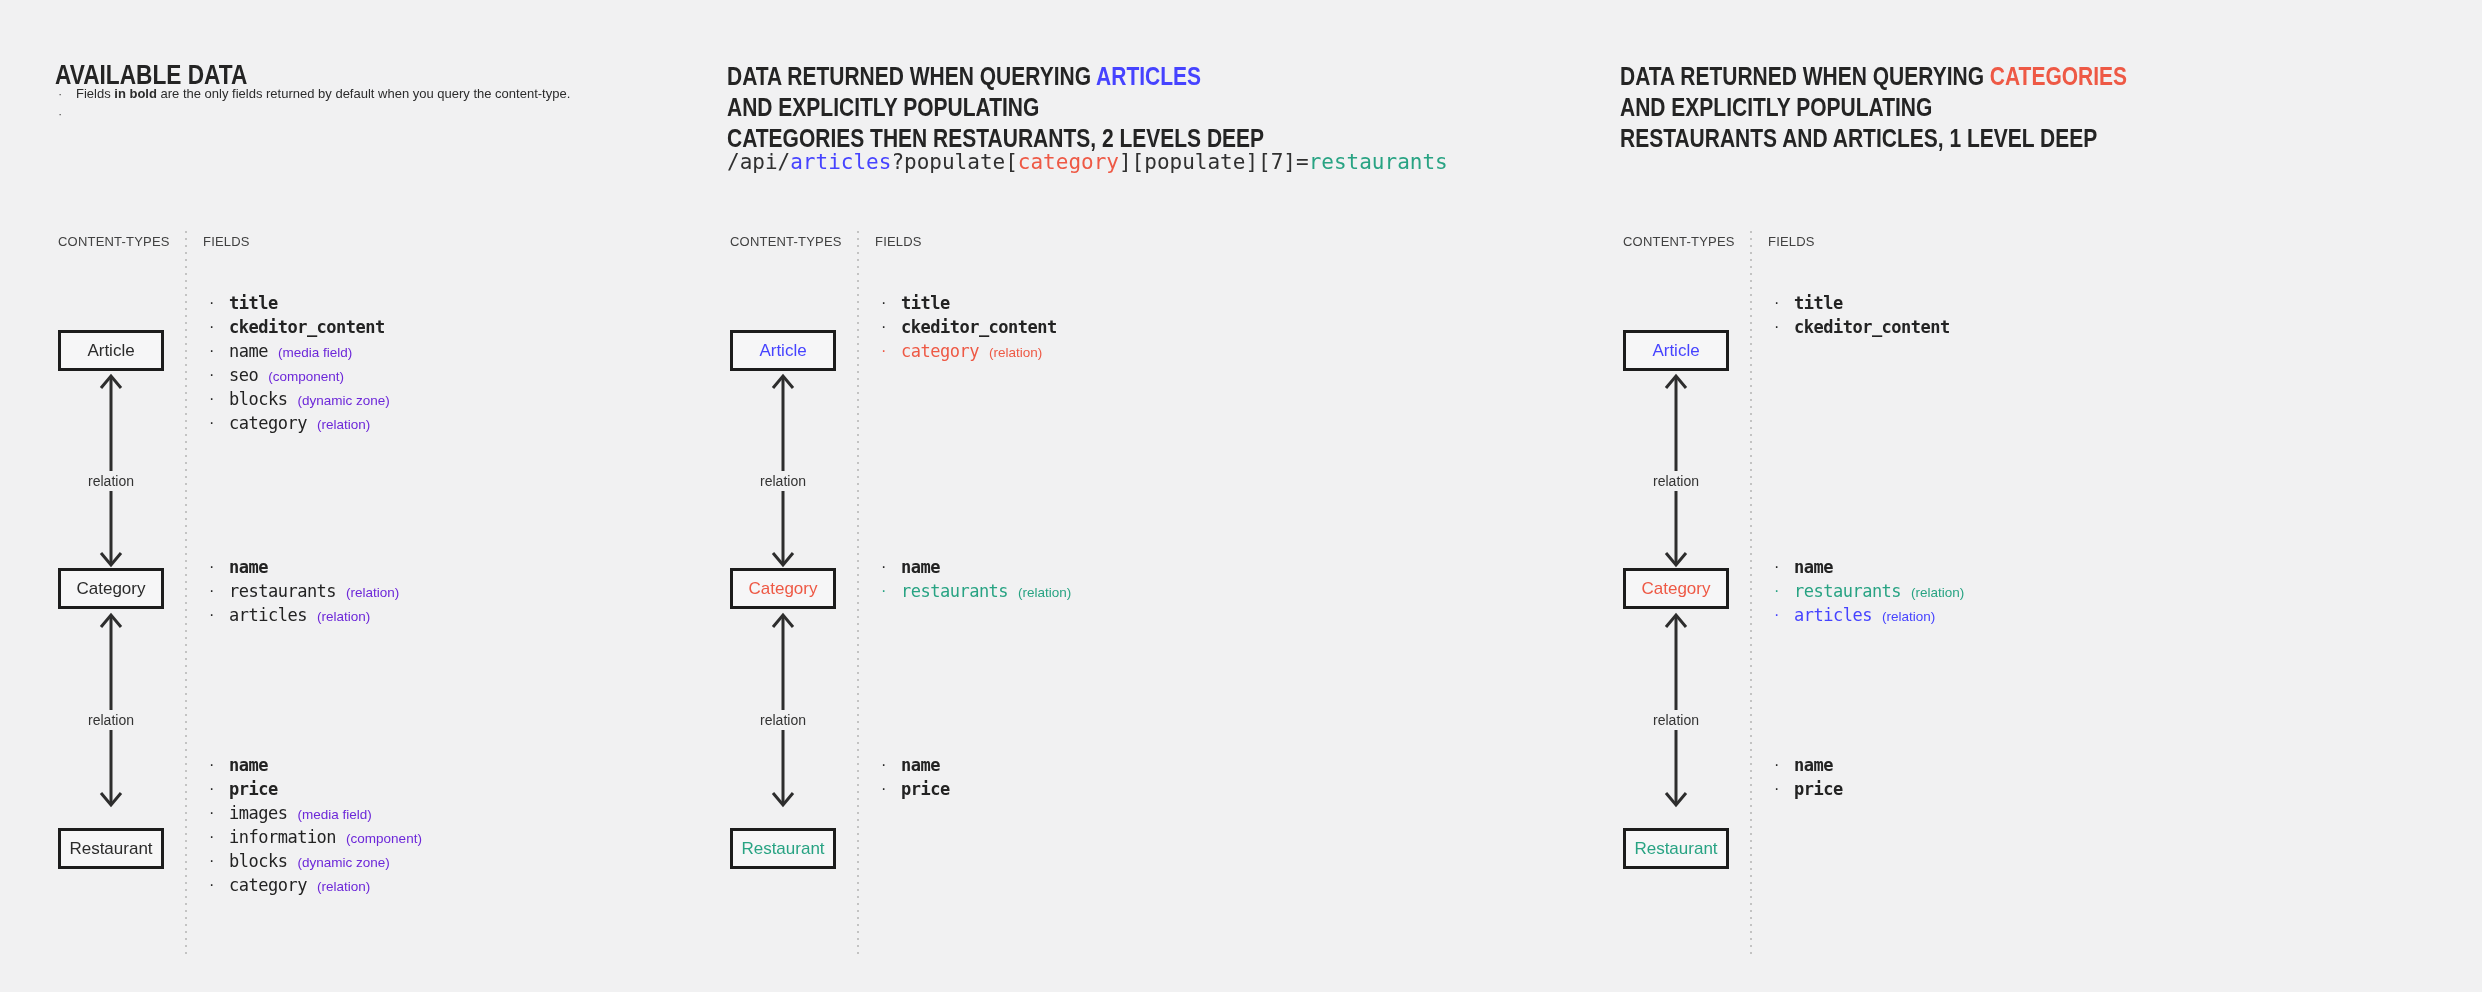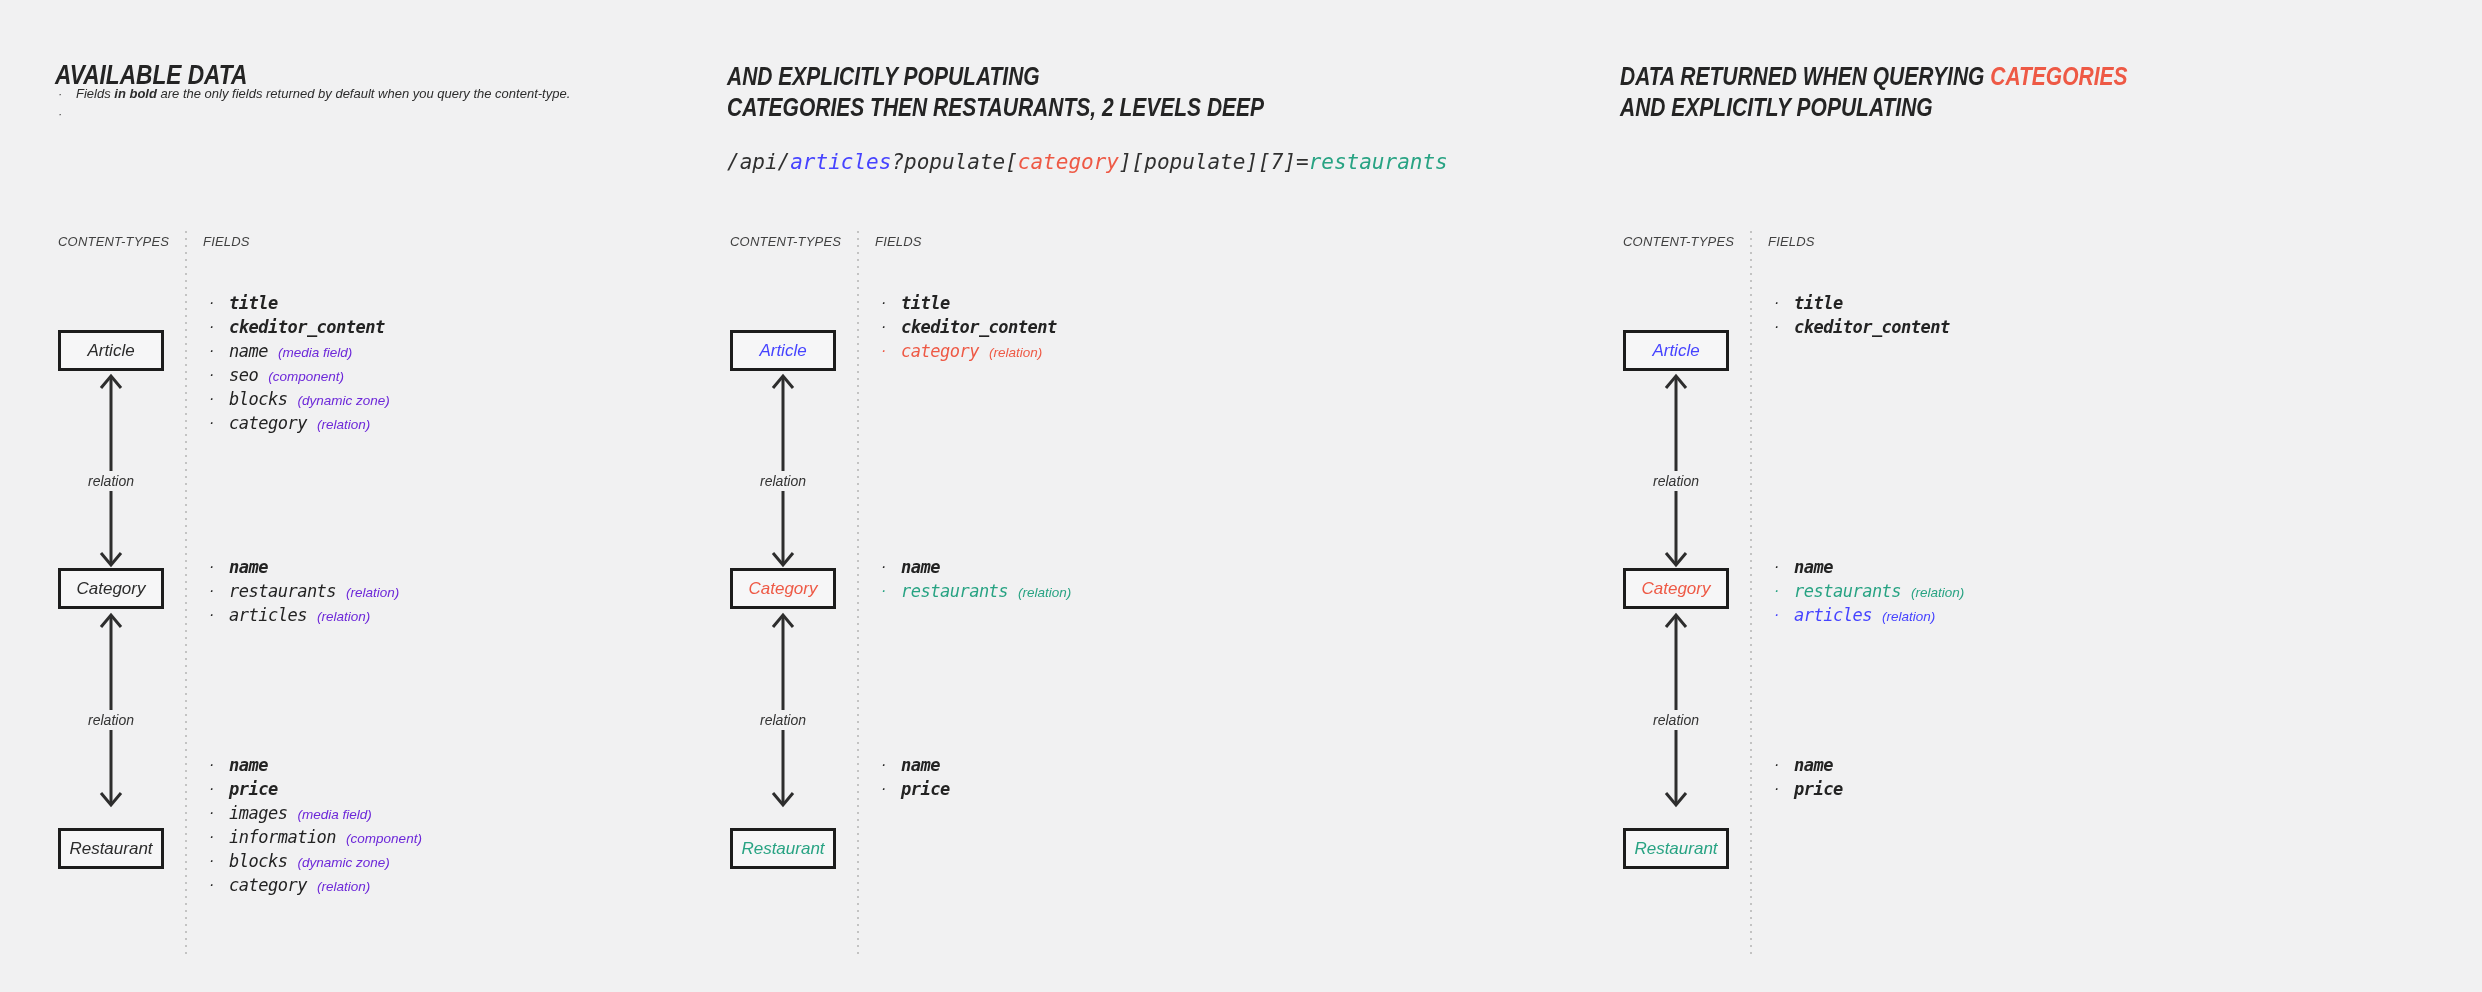--- a/index.html
+++ b/index.html
@@ -2,21 +2,21 @@
 <html><head>
 <meta charset="utf-8">
 <style>
   html,body{margin:0;padding:0;}
   body{
     width:2482px;height:992px;position:relative;overflow:hidden;
     background:var(--bg,#f1f1f2);
     font-family:"Liberation Sans", sans-serif;
     color:#262626;
   }
-  .panel{position:absolute;top:0;height:888px;font-style:italic;}
+  .panel{position:absolute;top:0;height:888px;}
   #panel-1{left:55px;width:640px;}
   #panel-2{left:727px;width:860px;}
   #panel-3{left:1620px;width:850px;}
 
   
   .ptitle{position:absolute;left:0;font-weight:bold;color:#242424;}
   .ptitle .cond{display:inline-block;transform:scaleX(0.84);transform-origin:0 100%;white-space:nowrap;}
   #panel-1 .ptitle{top:42px;font-size:27px;line-height:30px;}
   .ptitle.multi{top:44px;font-size:25px;line-height:31px;}
   .hline{height:31px;white-space:nowrap;}
@@ -144,20 +144,21 @@
       <div class="fitem"><span class="fb">·</span><span class="fn bold">price</span></div>
       <div class="fitem"><span class="fb">·</span><span class="fn">images</span><span class="ft">(media field)</span></div>
       <div class="fitem"><span class="fb">·</span><span class="fn">information</span><span class="ft">(component)</span></div>
       <div class="fitem"><span class="fb">·</span><span class="fn">blocks</span><span class="ft">(dynamic zone)</span></div>
       <div class="fitem"><span class="fb">·</span><span class="fn">category</span><span class="ft">(relation)</span></div>
     </div>
 </section>
 
 <section class="panel" id="panel-2">
   <h1 class="ptitle multi">
+    <div class="hline"><span class="cond"><span>DATA RETURNED WHEN QUERYING </span><span style="color: var(--blue);">ARTICLES</span></span></div>
     <div class="hline"><span class="cond"><span>AND EXPLICITLY POPULATING</span></span></div>
     <div class="hline"><span class="cond"><span>CATEGORIES THEN RESTAURANTS, 2 LEVELS DEEP</span></span></div>
   </h1>
   <div class="apicode"><span>/api/</span><span style="color: var(--blue);">articles</span><span>?populate[</span><span style="color: var(--red);">category</span><span>][populate][7]=</span><span style="color: var(--green);">restaurants</span></div>
 
   <div class="ct-label">CONTENT-TYPES</div>
   <div class="f-label">FIELDS</div>
   <div class="dots"></div>
 
   <div class="ctbox top">
@@ -199,20 +200,21 @@
   <div class="fgroup g3">
       <div class="fitem"><span class="fb">·</span><span class="fn bold">name</span></div>
       <div class="fitem"><span class="fb">·</span><span class="fn bold">price</span></div>
     </div>
 </section>
 
 <section class="panel" id="panel-3">
   <h1 class="ptitle multi">
     <div class="hline"><span class="cond"><span>DATA RETURNED WHEN QUERYING </span><span style="color: var(--red);">CATEGORIES</span></span></div>
     <div class="hline"><span class="cond"><span>AND EXPLICITLY POPULATING</span></span></div>
+    <div class="hline"><span class="cond"><span>RESTAURANTS AND ARTICLES, 1 LEVEL DEEP</span></span></div>
   </h1>
 
   <div class="ct-label">CONTENT-TYPES</div>
   <div class="f-label">FIELDS</div>
   <div class="dots"></div>
 
   <div class="ctbox top">
     <span style="color: var(--blue);">Article</span>
   </div>
   <div class="ctbox mid">

